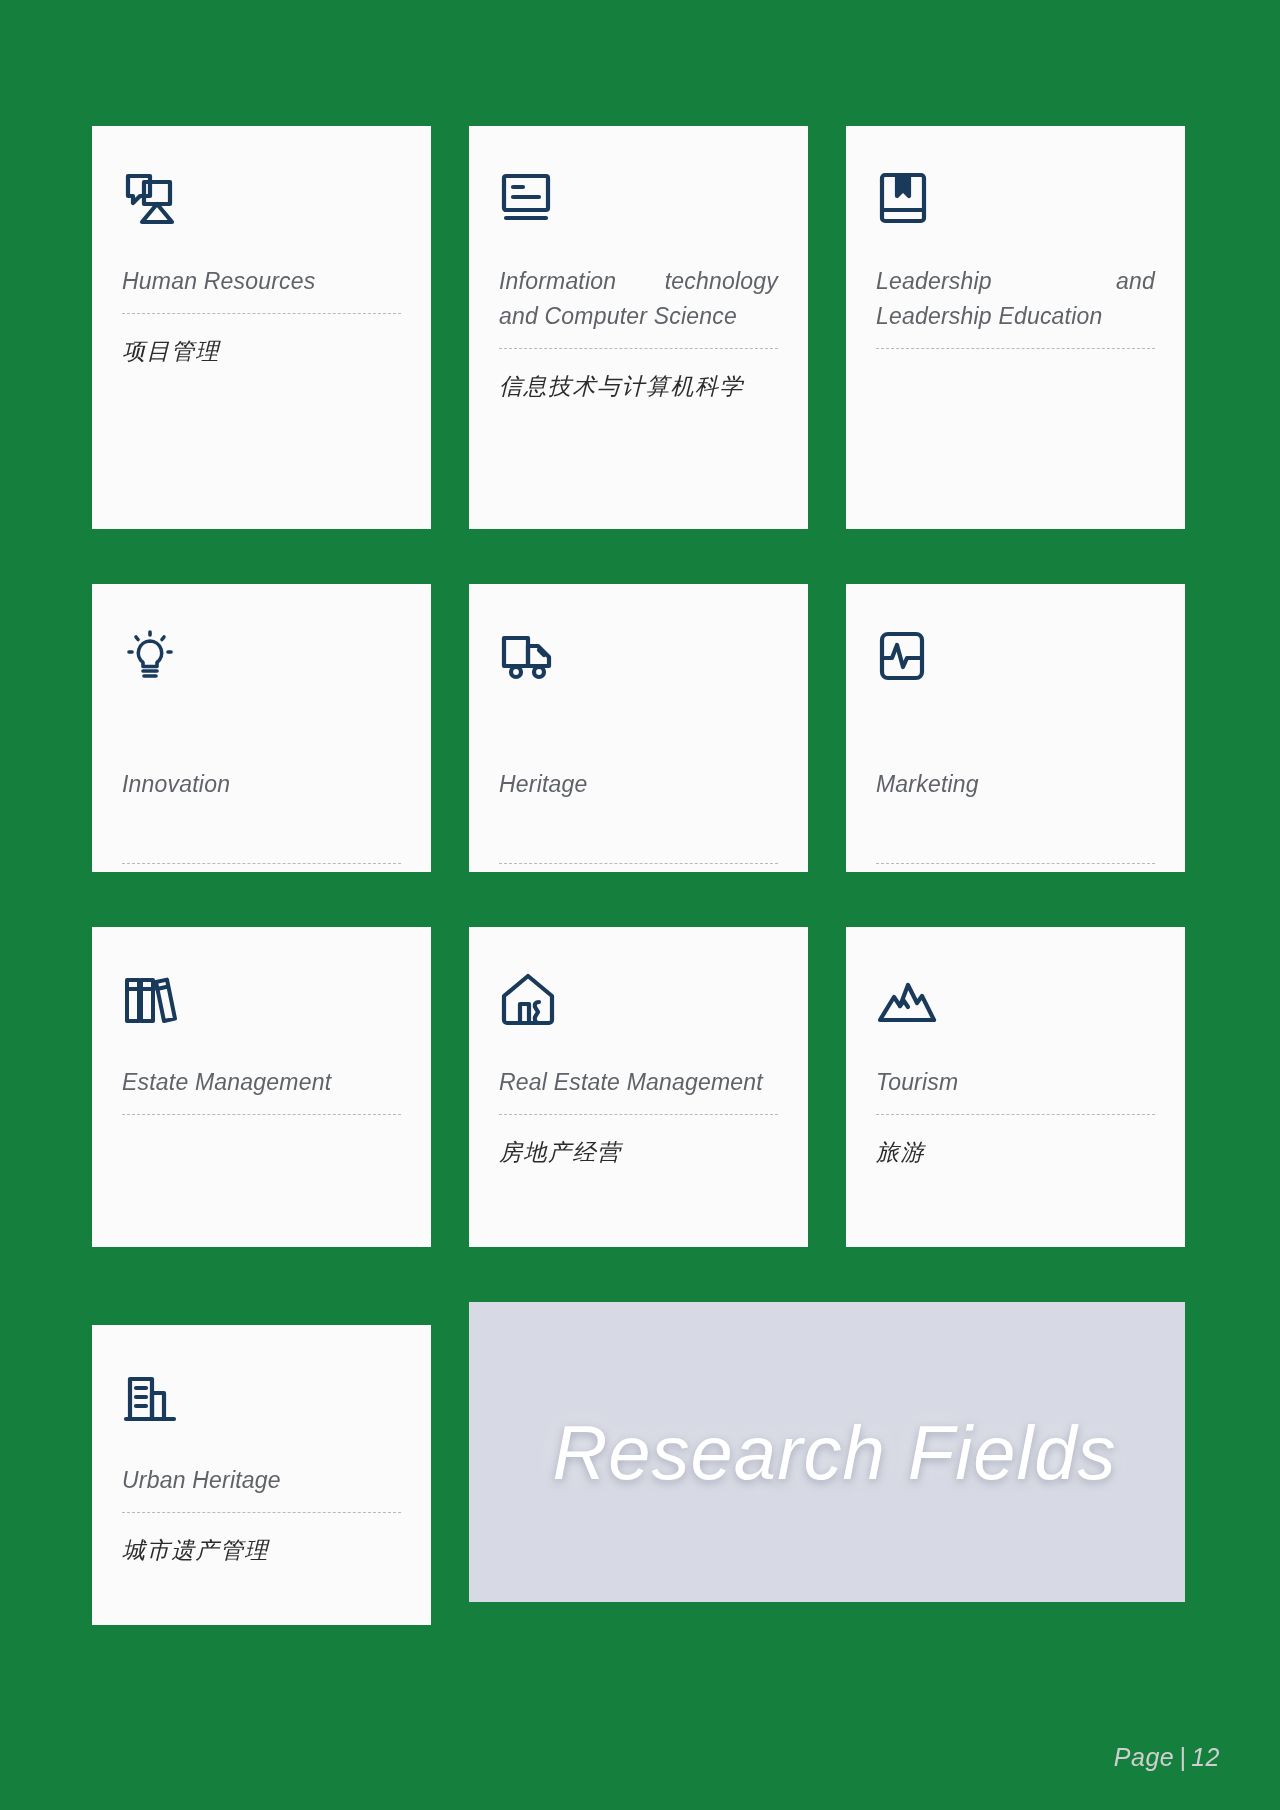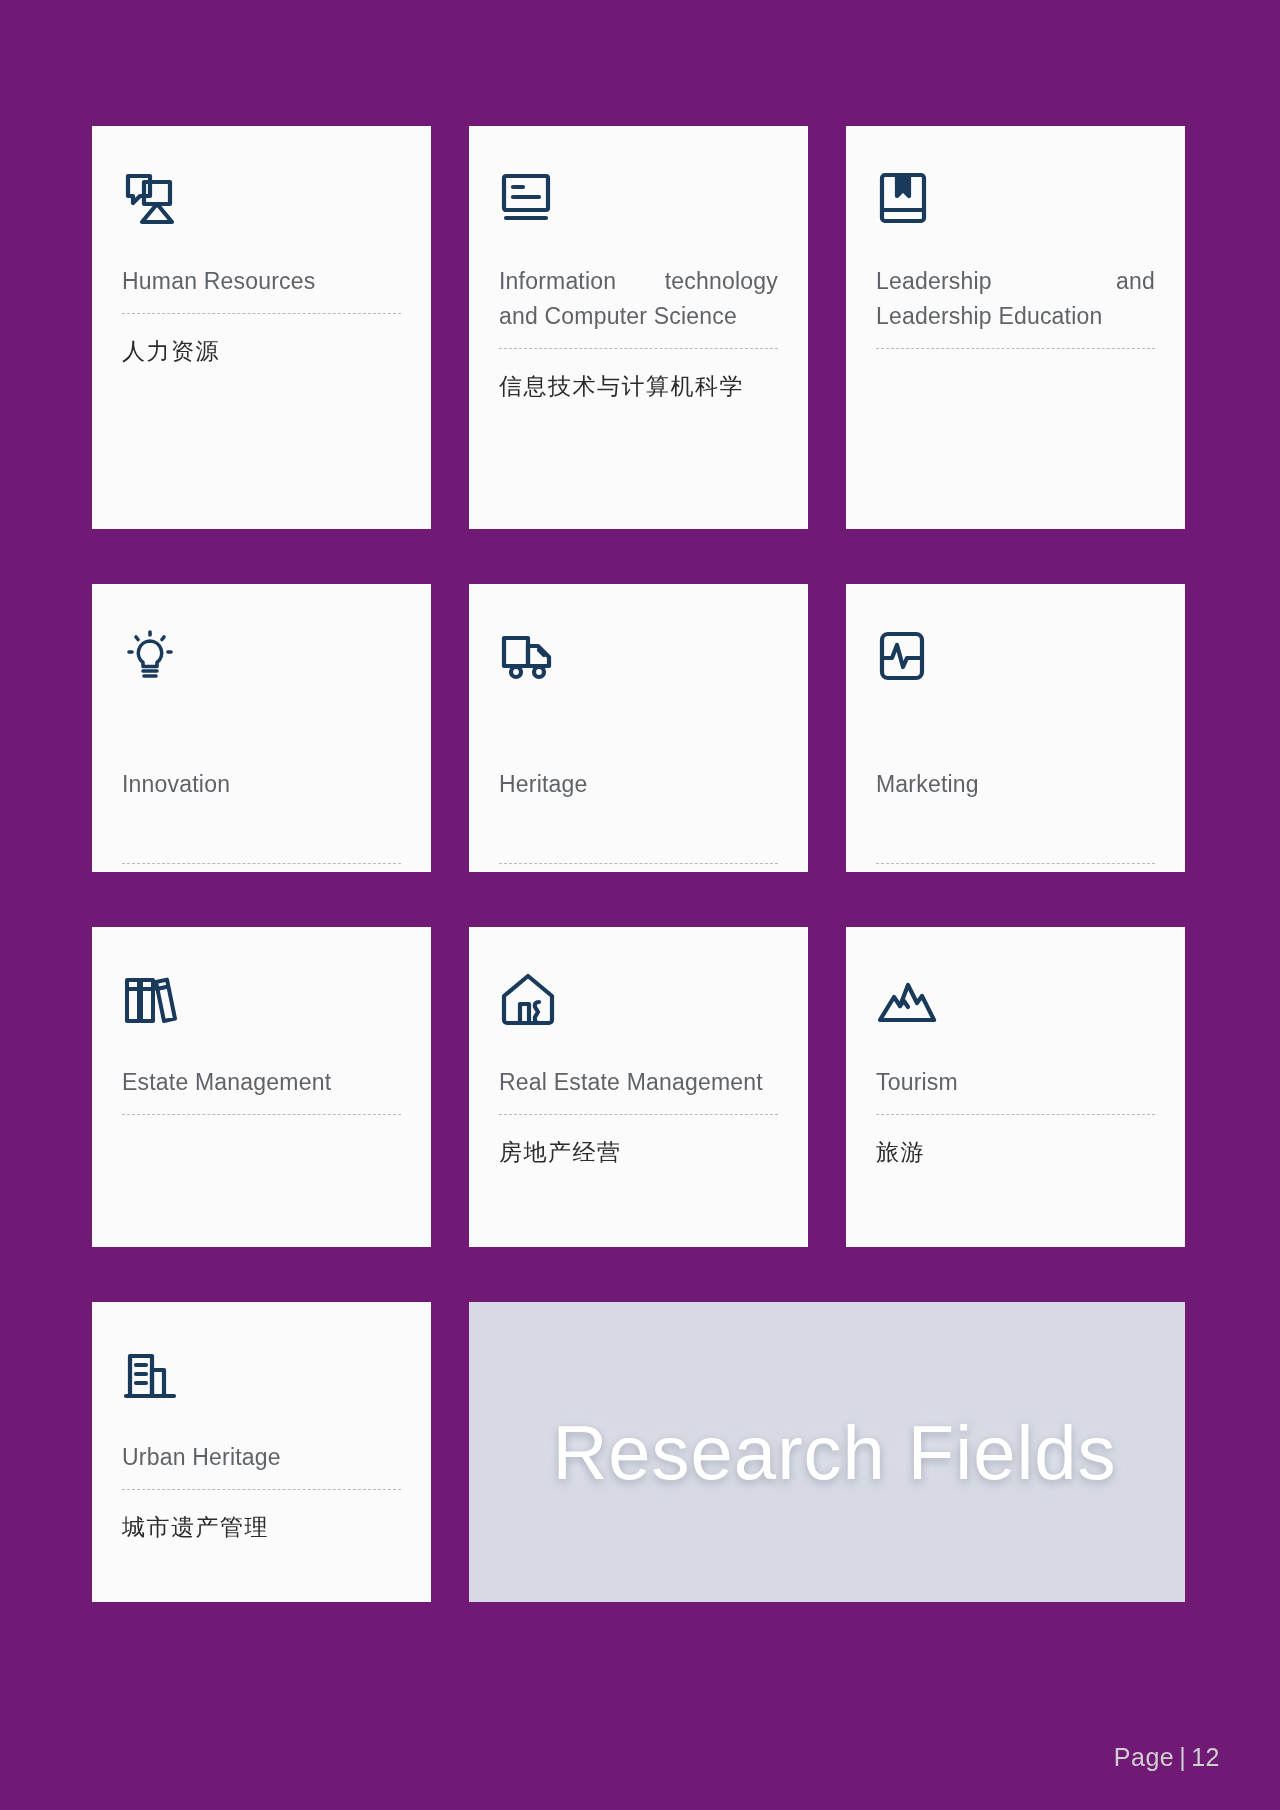--- a/index.html
+++ b/index.html
@@ -5,41 +5,42 @@
   * { box-sizing: border-box; margin: 0; padding: 0; }
   html, body {
     width: 1280px; height: 1810px;
     background: #000000;
     font-family: "Liberation Sans", sans-serif;
     overflow: hidden;
   }
   .page {
     position: relative;
     width: 1280px; height: 1810px;
-    background: #701a75;
+    background: #15803d;
+    font-style: italic;
   }
   .grid {
     position: absolute;
     left: 92px; top: 126px;
     width: 1094px;
     display: grid;
     grid-template-columns: 339px 339px 339px;
     column-gap: 38px;
     row-gap: 55px;
   }
   .card {
     background: #fbfbfb;
     padding: 44px 30px 30px 30px;
     display: flex;
     flex-direction: column;
   }
   .card.r1 { height: 403px; }
   .card.r2 { height: 288px; gap: 47px; }
   .card.r3 { height: 320px; }
-  .card.r4 { height: 300px; }
+  .card.r4 { height: 300px; margin-top: 23px; }
 
   .icon-wrap {
     height: 60px;
     margin-bottom: 34px;
     display: block;
   }
   .icon-wrap svg { display: block; }
 
   .title-en {
     font-family: "Liberation Sans", sans-serif;
@@ -107,21 +108,21 @@
     <div class="card r1">
       <span class="icon-wrap">
         <svg width="62" height="58" viewBox="0 0 62 58" fill="none" stroke="#1a3a5c" stroke-width="4.2" stroke-linejoin="round" stroke-linecap="round">
           <path d="M6 6 h22 v20 h-10 l-7 7 v-7 H6 Z"></path>
           <path d="M22 12 h26 v22 H22 Z"></path>
           <path d="M35 34 L20 52 h30 Z"></path>
         </svg>
       </span>
       <div class="title-en">Human Resources</div>
       <div class="divider"></div>
-      <div class="title-zh">人力资源</div>
+      <div class="title-zh">项目管理</div>
     </div>
 
     <div class="card r1">
       <span class="icon-wrap">
         <svg width="58" height="58" viewBox="0 0 58 58" fill="none" stroke="#1a3a5c" stroke-width="4.2" stroke-linejoin="round" stroke-linecap="round">
           <rect x="5" y="6" width="44" height="34" rx="2"></rect>
           <path d="M14 17 h10"></path>
           <path d="M14 27 h26"></path>
           <path d="M7 48 h40"></path>
         </svg>

